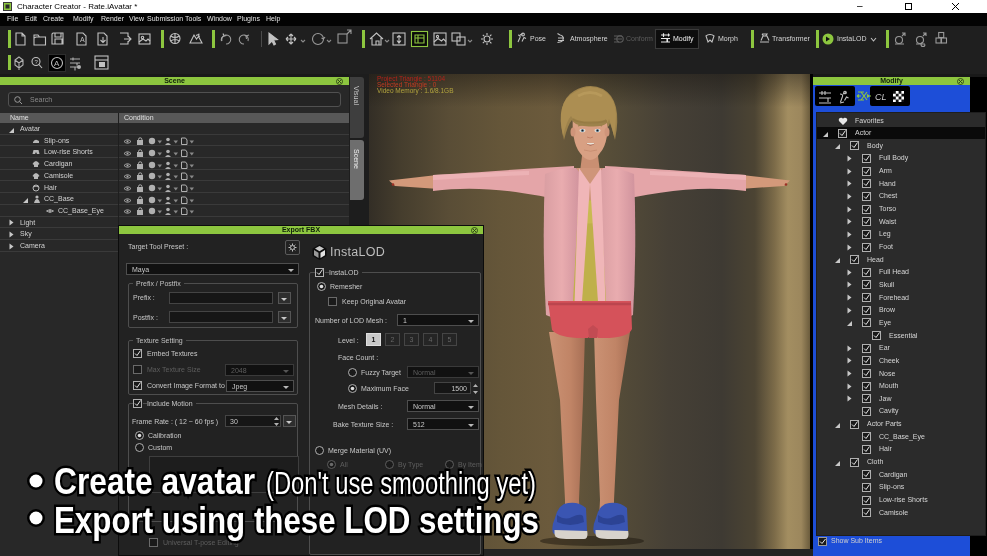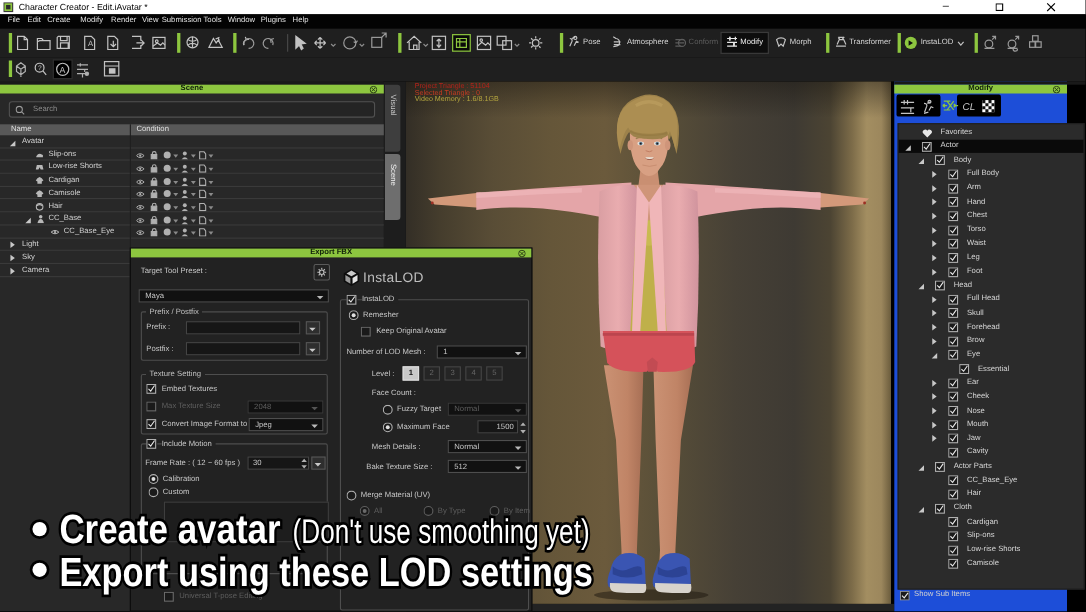--- a/index.html
+++ b/index.html
@@ -37,21 +37,21 @@
   .lvlsel { background:#c9c9c9; color:#111; border-color:#dedede; font-weight:bold; }
 </style>
 </head>
 <body>
 <div class="abs" id="titlebar">
   <svg class="abs" style="left:3px;top:2px" width="10" height="10">
       <rect x="0" y="0" width="9" height="9" fill="#3a3a3a"></rect>
       <rect x="1" y="1" width="7" height="7" fill="#8dc63f"></rect>
       <rect x="2.5" y="2.5" width="4" height="4" fill="#2a2a2a"></rect>
     </svg>
-  <span class="abs" style="left:17px;top:1.5px">Character Creator - Edit.iAvatar *</span>
+  <span class="abs" style="left:17px;top:1.5px">Character Creator - Rate.iAvatar *</span>
   <span class="abs" style="left:857px;top:0px;font-size:10px">–</span>
   <svg class="abs" style="left:905px;top:3px" width="8" height="8">
       <rect x="0.5" y="0.5" width="6" height="6" fill="none" stroke="#000" stroke-width="1"></rect>
     </svg>
   <svg class="abs" style="left:951px;top:2px" width="9" height="9">
       <path d="M1 1 L8 8 M8 1 L1 8" stroke="#000" stroke-width="1"></path>
     </svg>
 </div>
 <div class="abs" id="menubar">
   <span class="mi" style="left:7px">File</span>

